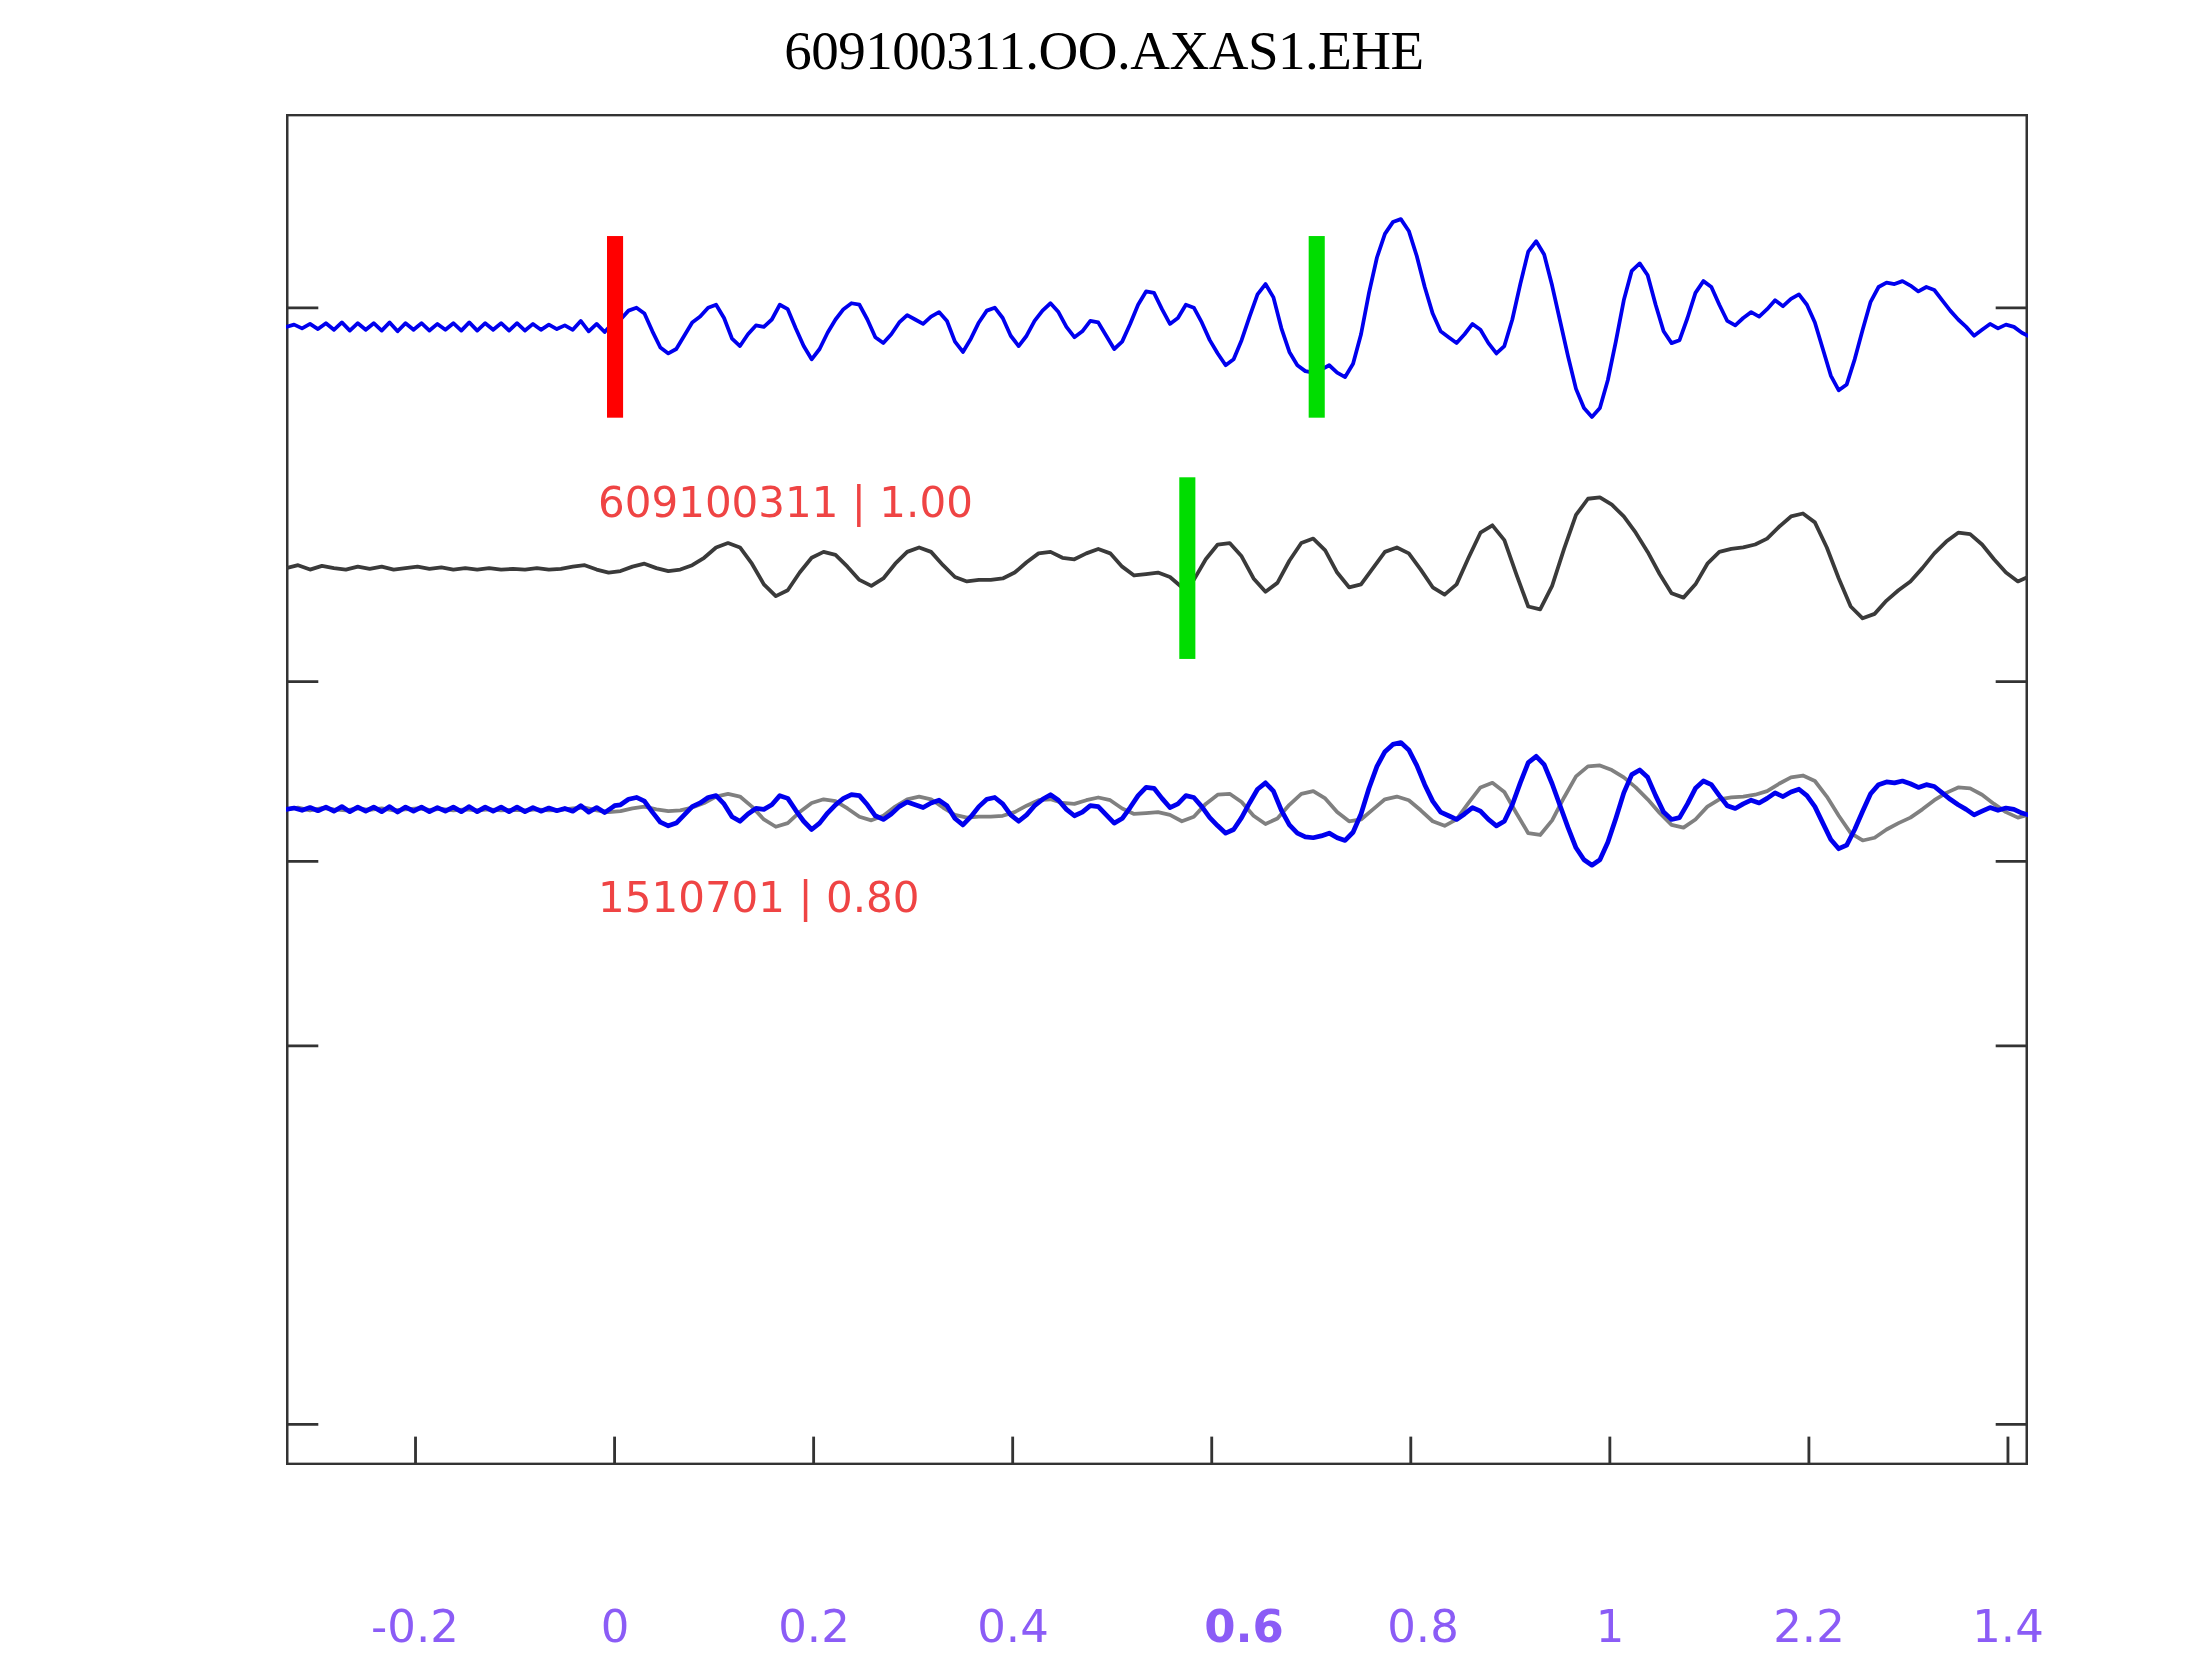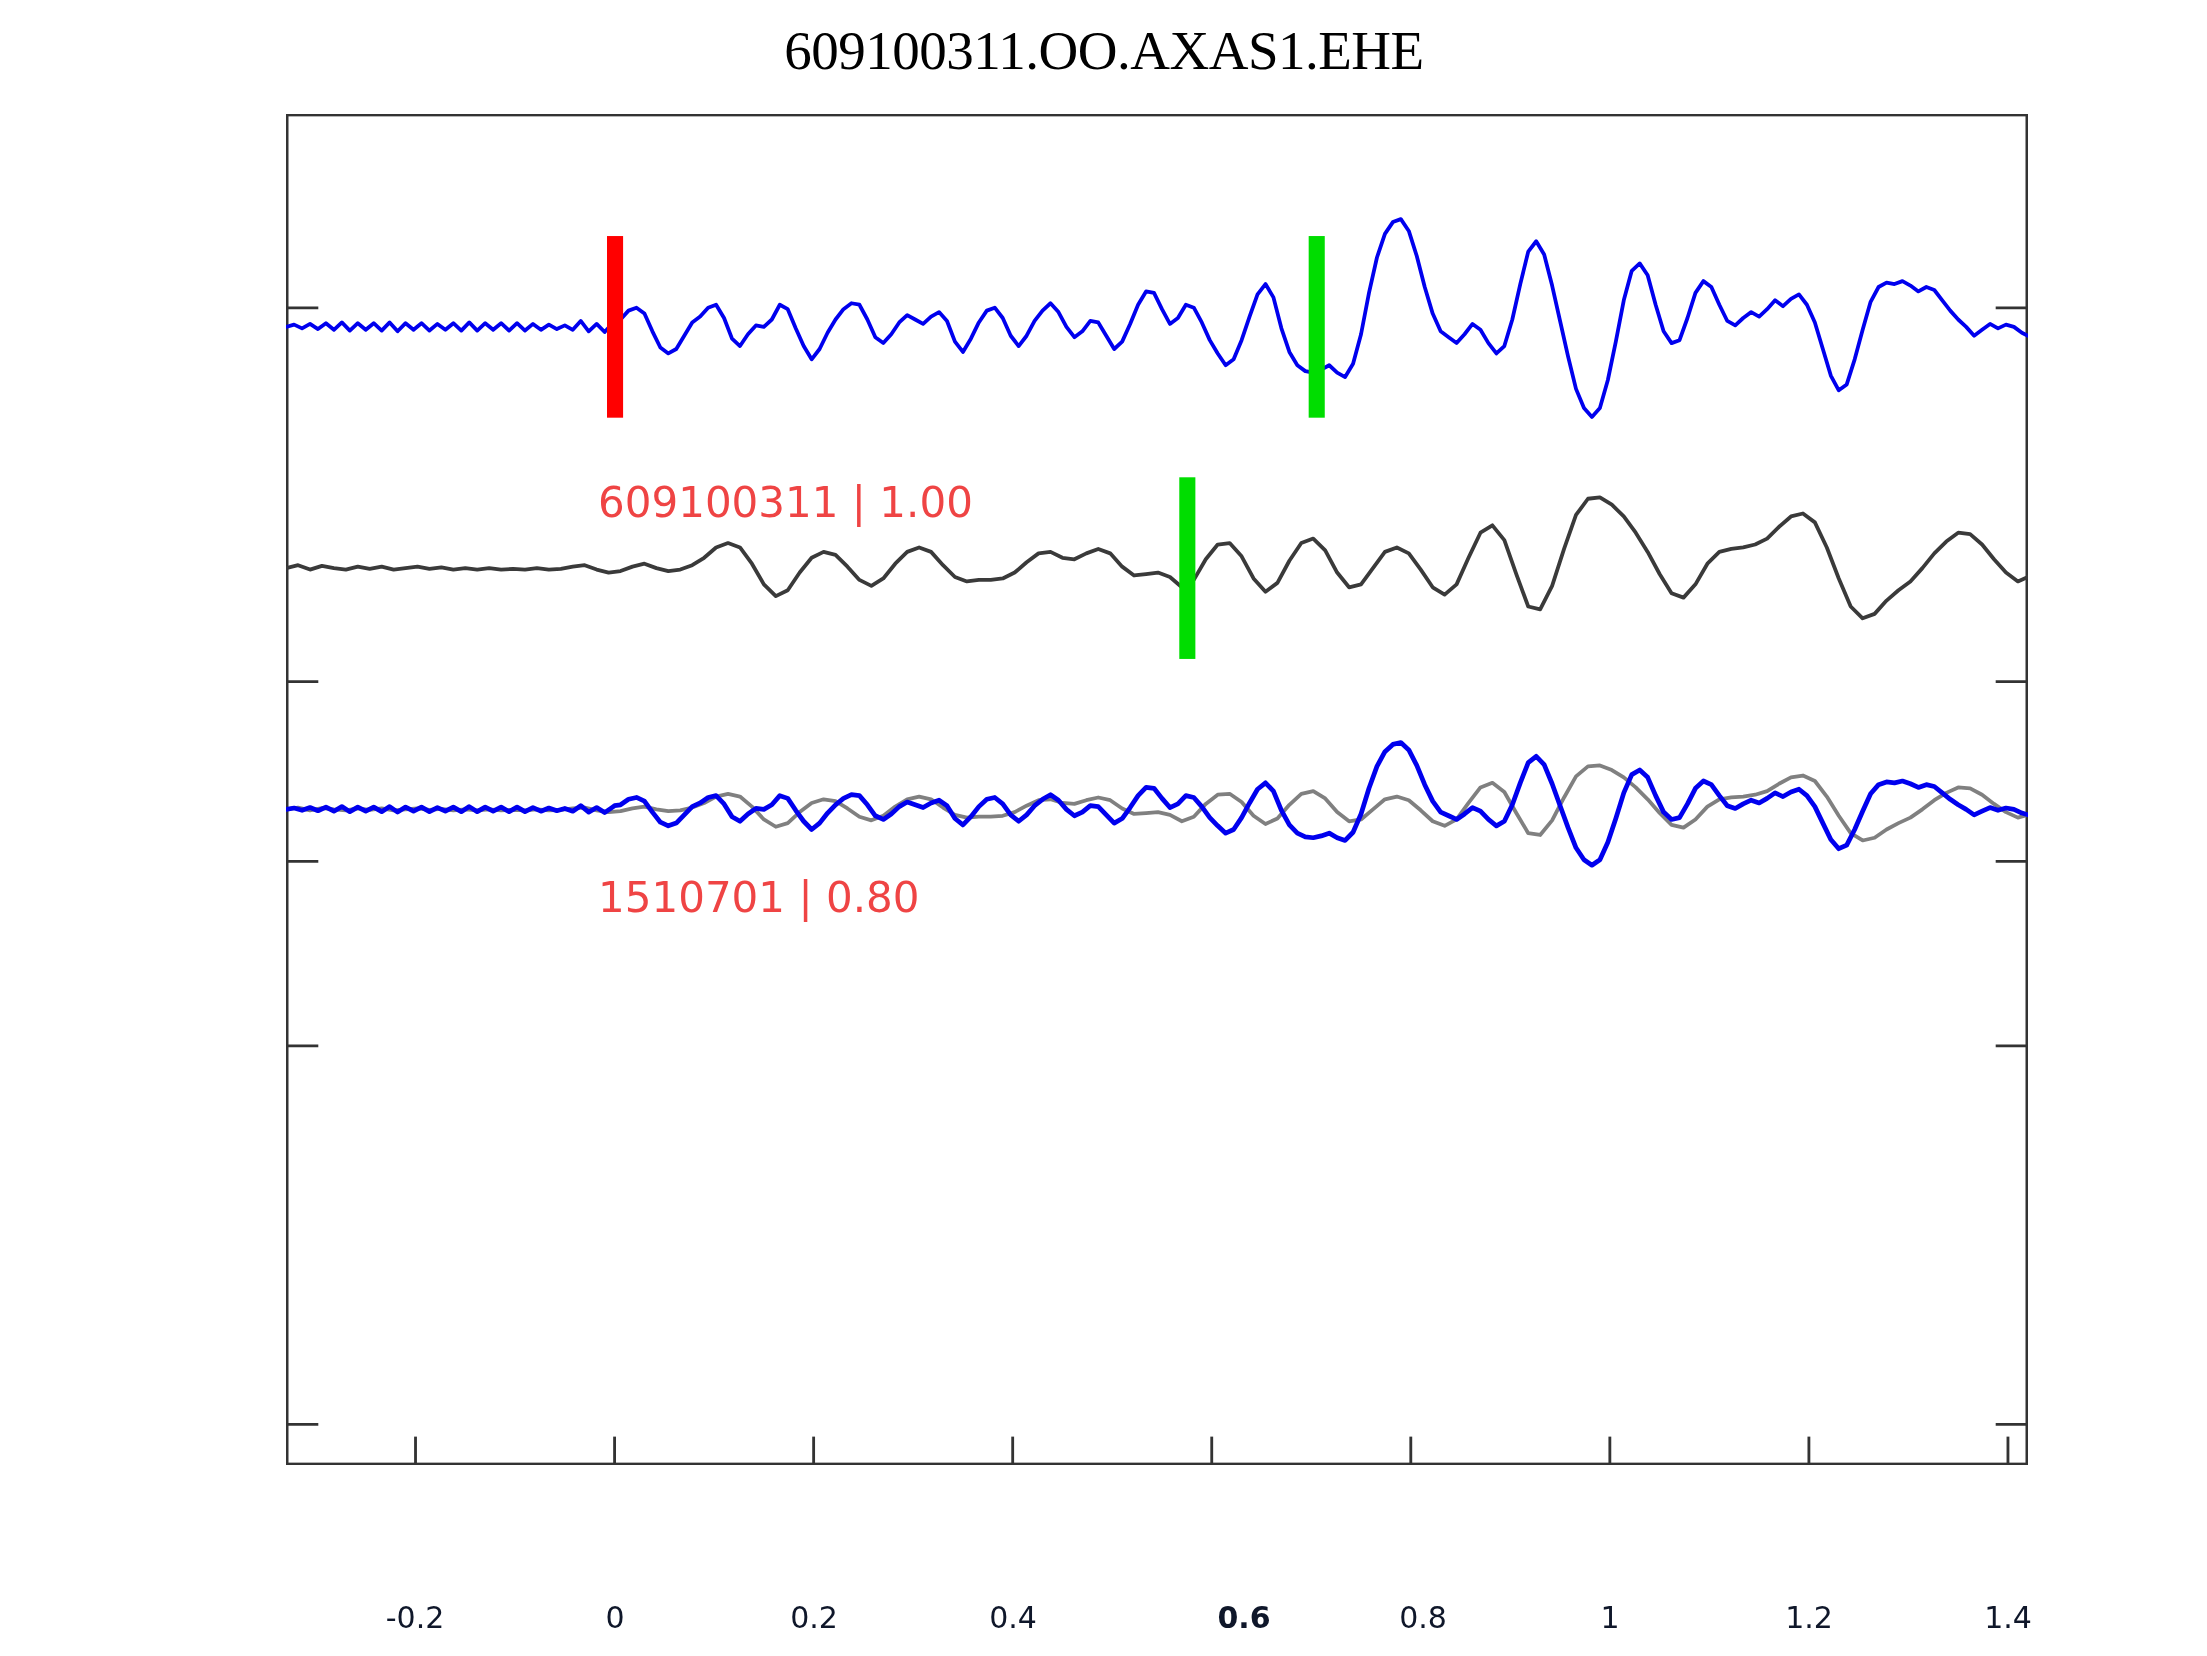--- a/index.html
+++ b/index.html
@@ -47,22 +47,22 @@
     position: absolute;
     font-size: 42px;
     color: #ef4444;
     white-space: nowrap;
     font-family: "DejaVu Sans", "Liberation Sans", sans-serif;
   }
   #label-trace-1 { left: 312px; top: 364px; }
   #label-trace-2 { left: 312px; top: 759px; }
   .xtick-label {
     position: absolute;
-    font-size: 30px;
-    color: #0f172a;
+    font-size: 45px;
+    color: #8b5cf6;
     text-align: center;
     transform: translateX(-50%);
     top: 1486px;
     font-family: "DejaVu Sans", "Liberation Sans", sans-serif;
   }
 </style>
 </head>
 <body>
 
 <div id="figure">
@@ -115,19 +115,19 @@
     <div class="trace-label" id="label-trace-2">1510701 | 0.80</div>
 
     <div id="xtick-labels">
         <div class="xtick-label" style="left: 129px;">-0.2</div>
         <div class="xtick-label" style="left: 329px;">0</div>
         <div class="xtick-label" style="left: 528px;">0.2</div>
         <div class="xtick-label" style="left: 727px;">0.4</div>
         <div class="xtick-label" style="left: 958px; font-weight: bold;">0.6</div>
         <div class="xtick-label" style="left: 1125px; margin-left: 12px;">0.8</div>
         <div class="xtick-label" style="left: 1324px;">1</div>
-        <div class="xtick-label" style="left: 1523px;">1.2</div>
+        <div class="xtick-label" style="left: 1523px;">2.2</div>
         <div class="xtick-label" style="left: 1722px;">1.4</div>
       </div>
   </div>
 
 </div>
 
 
 </body></html>

